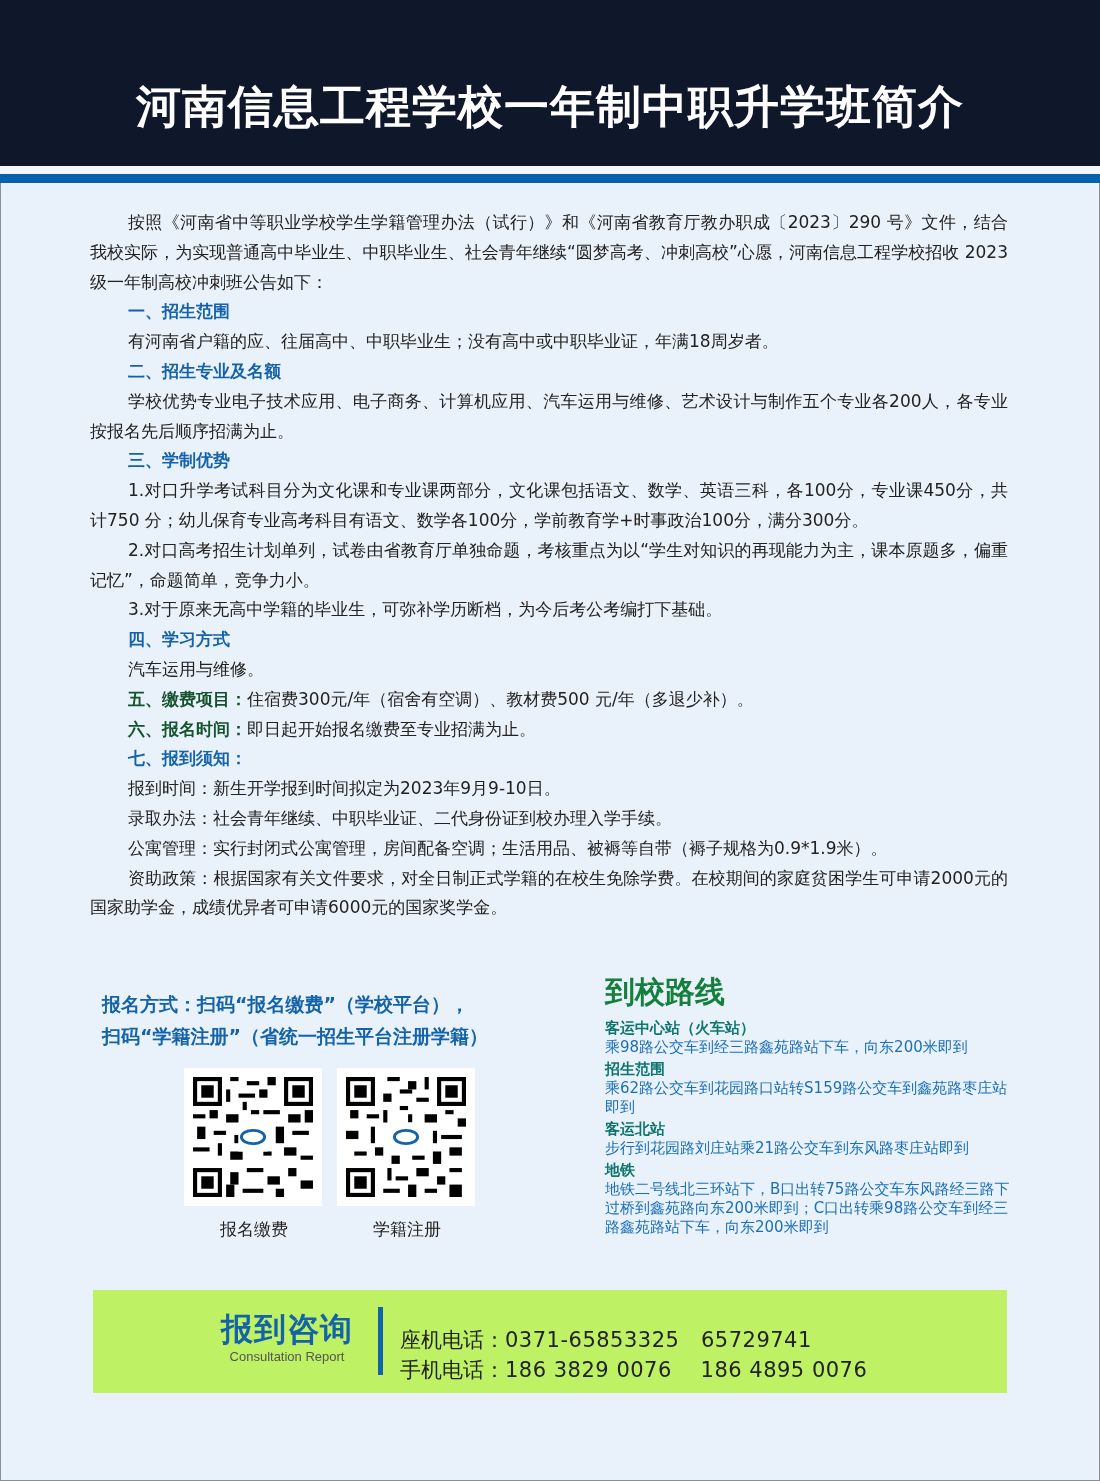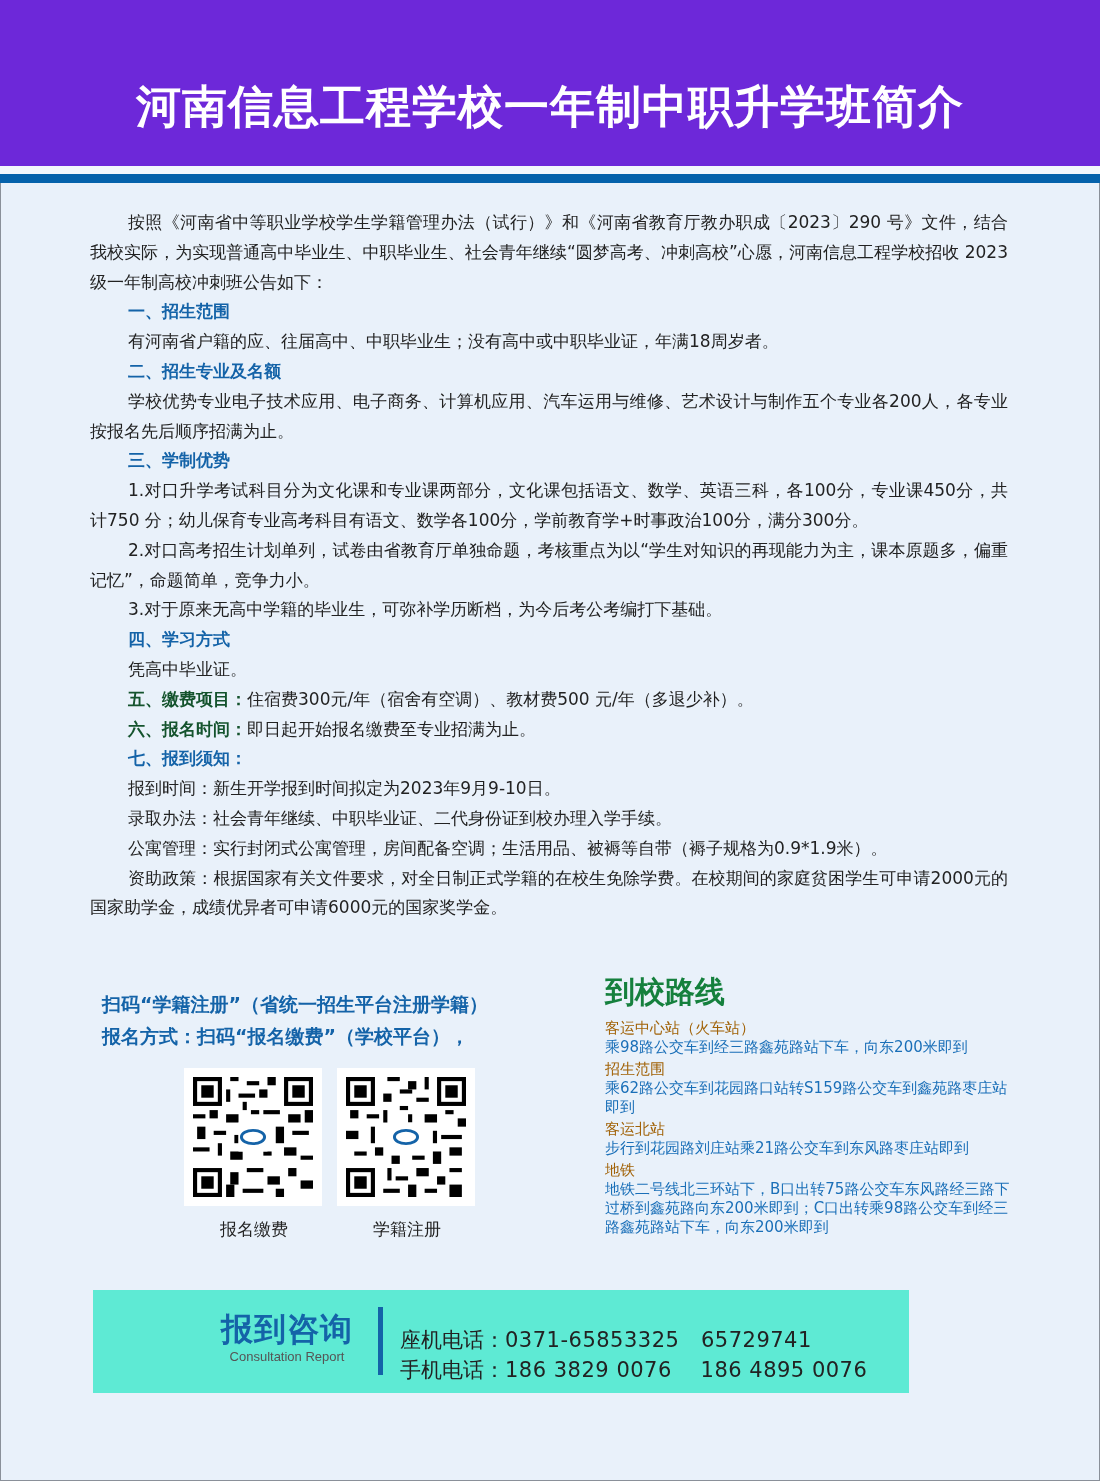--- a/index.html
+++ b/index.html
@@ -4,21 +4,21 @@
 <style>
   html, body { margin: 0; padding: 0; }
   body {
     width: 1100px; height: 1481px; position: relative; overflow: hidden;
     background: #e9f1fa;
     font-family: "DejaVu Sans", "Liberation Sans", sans-serif;
     color: #222;
   }
   .page-border { position:absolute; inset:0; border:1px solid #8a9099; pointer-events:none; }
   .header-band {
-    position:absolute; left:0; top:0; width:1100px; height:166px; background:#6d28d9;
+    position:absolute; left:0; top:0; width:1100px; height:166px; background:#0f172a;
     display:flex; align-items:center; justify-content:center;
   }
   .header-title {
     color:#fff; font-size:45px; font-weight:bold; letter-spacing:1px; margin-top:48px;
   }
   .stripe-light { position:absolute; left:0; top:166px; width:1100px; height:8px; background:#f3f7fc; }
   .stripe-blue { position:absolute; left:0; top:174px; width:1100px; height:9px; background:#0562ab; }
 
   .content { position:absolute; left:90px; top:208px; width:918px; font-size:17px; line-height:29.8px; color:#222; }
   .para { margin:0; text-indent:38px; text-align:justify; }
@@ -26,25 +26,25 @@
   .line { margin:0; padding-left:38px; }
   .inline-head { color:#14532d; font-weight:bold; }
 
   .enroll-title { position:absolute; left:102px; top:988px; color:#1463a8; font-weight:bold; font-size:19px; line-height:32px; }
   .qr-wrap { position:absolute; top:1068px; width:140px; text-align:center; }
   .qr-box { width:138px; height:138px; background:#fff; display:flex; align-items:center; justify-content:center; }
   .qr-caption { margin-top:12px; font-size:17px; color:#222; }
 
   .route { position:absolute; left:605px; top:970px; width:410px; }
   .route-title { color:#15803d; font-weight:bold; font-size:30px; line-height:44px; margin-bottom:4px; }
-  .route-stop { color:#a16207; font-weight:normal; font-size:15px; line-height:20px; margin-top:2px; }
+  .route-stop { color:#0f766e; font-weight:bold; font-size:15px; line-height:20px; margin-top:2px; }
   .route-desc { color:#1a6fb8; font-size:15px; line-height:19px; }
 
   .contact-box {
-    position:absolute; left:93px; top:1290px; width:816px; height:103px; background:#5eead4;
+    position:absolute; left:93px; top:1290px; width:914px; height:103px; background:#bef264;
   }
   .contact-left { position:absolute; left:128px; top:20px; text-align:center; }
   .contact-cn { color:#1463a8; font-weight:bold; font-size:32px; line-height:38px; letter-spacing:1px; }
   .contact-en { color:#555; font-size:13px; line-height:18px; font-family:"Liberation Sans", sans-serif; }
   .contact-bar { position:absolute; left:285px; top:17px; width:5px; height:68px; background:#1463a8; }
   .contact-lines { position:absolute; left:307px; top:35px; font-size:21px; line-height:30px; color:#222; }
   .contact-lines .num { letter-spacing:0.5px; }
 </style>
 </head>
 <body>
@@ -65,36 +65,36 @@
 
   <p class="heading">二、招生专业及名额</p>
   <p class="para">学校优势专业电子技术应用、电子商务、计算机应用、汽车运用与维修、艺术设计与制作五个专业各200人，各专业按报名先后顺序招满为止。</p>
 
   <p class="heading">三、学制优势</p>
   <p class="para">1.对口升学考试科目分为文化课和专业课两部分，文化课包括语文、数学、英语三科，各100分，专业课450分，共计750 分；幼儿保育专业高考科目有语文、数学各100分，学前教育学+时事政治100分，满分300分。</p>
   <p class="para">2.对口高考招生计划单列，试卷由省教育厅单独命题，考核重点为以“学生对知识的再现能力为主，课本原题多，偏重记忆”，命题简单，竞争力小。</p>
   <p class="para">3.对于原来无高中学籍的毕业生，可弥补学历断档，为今后考公考编打下基础。</p>
 
   <p class="heading">四、学习方式</p>
-  <p class="line">凭高中毕业证。</p>
+  <p class="line">汽车运用与维修。</p>
 
   <p class="line"><span class="inline-head">五、缴费项目：</span><span>住宿费300元/年（宿舍有空调）、教材费500 元/年（多退少补）。</span></p>
 
   <p class="line"><span class="inline-head">六、报名时间：</span><span>即日起开始报名缴费至专业招满为止。</span></p>
 
   <p class="heading">七、报到须知：</p>
   <p class="para">报到时间：新生开学报到时间拟定为2023年9月9-10日。</p>
   <p class="para">录取办法：社会青年继续、中职毕业证、二代身份证到校办理入学手续。</p>
   <p class="para">公寓管理：实行封闭式公寓管理，房间配备空调；生活用品、被褥等自带（褥子规格为0.9*1.9米）。</p>
   <p class="para">资助政策：根据国家有关文件要求，对全日制正式学籍的在校生免除学费。在校期间的家庭贫困学生可申请2000元的国家助学金，成绩优异者可申请6000元的国家奖学金。</p>
 </div>
 
 <div class="enroll-title">
+  <div>报名方式：扫码“报名缴费”（学校平台），</div>
   <div>扫码“学籍注册”（省统一招生平台注册学籍）</div>
-  <div>报名方式：扫码“报名缴费”（学校平台），</div>
 </div>
 
 <div class="qr-wrap" style="left:184px;">
   <div class="qr-box">
     <svg width="120" height="120" viewBox="0 0 29 29">
       <rect x="0" y="0" width="29" height="29" fill="#fff"></rect>
       <g fill="#000">
         <rect x="0" y="0" width="7" height="7"></rect>
           <rect x="1" y="1" width="5" height="5" fill="#fff"></rect>
           <rect x="2" y="2" width="3" height="3"></rect>

